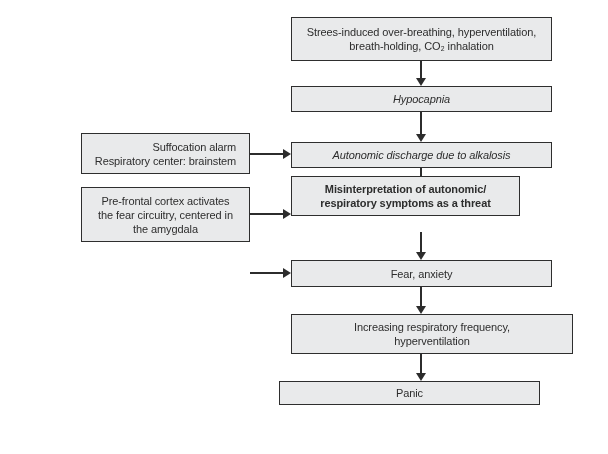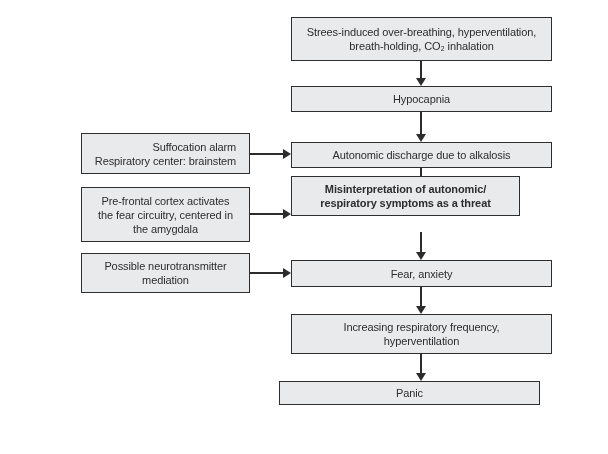--- a/index.html
+++ b/index.html
@@ -28,25 +28,25 @@
     letter-spacing: -0.1px;
     text-align: center;
     white-space: pre-line;
     display: flex;
     align-items: center;
     justify-content: center;
     padding: 1px 4px;
   }
   
   .mb1 { left: 291px; top: 17px;  width: 261px; height: 44px; }
-  .mb2 { left: 291px; top: 86px;  width: 261px; height: 26px; }
-  .mb3 { left: 291px; top: 142px; width: 261px; height: 26px; }
+  .mb2 { left: 291px; top: 86px;  width: 261px; height: 26px; font-style: italic; }
+  .mb3 { left: 291px; top: 142px; width: 261px; height: 26px; font-style: italic; }
   .mb4 { left: 291px; top: 176px; width: 229px; height: 40px; font-weight: bold; }
   .mb5 { left: 291px; top: 260px; width: 261px; height: 27px; }
-  .mb6 { left: 291px; top: 314px; width: 261px; height: 40px; }
+  .mb6 { left: 291px; top: 314px; width: 282px; height: 40px; }
   .mb7 { left: 279px; top: 381px; width: 261px; height: 24px; }
   
   .sb1 { left: 81px; top: 133px; width: 169px; height: 41px; text-align: right; }
   .sb2 { left: 81px; top: 187px; width: 169px; height: 55px; }
   .sb3 { left: 81px; top: 253px; width: 169px; height: 40px; }
   .caption {
     position: absolute;
     left: 9px; top: 417px;
     font-size: 12.5px;
     color: #2d2d2d;
@@ -107,17 +107,15 @@
   <div class="box mb5">Fear, anxiety</div>
   <div class="box mb6">Increasing respiratory frequency,
 hyperventilation</div>
   <div class="box mb7">Panic</div>
 
   <div class="box sb1">Suffocation alarm
 Respiratory center: brainstem</div>
   <div class="box sb2">Pre-frontal cortex activates
 the fear circuitry, centered in
 the amygdala</div>
-  <div class="box sb3">Possible neurotransmitter
-mediation</div>
 
 
 </div>
 
 </body></html>

